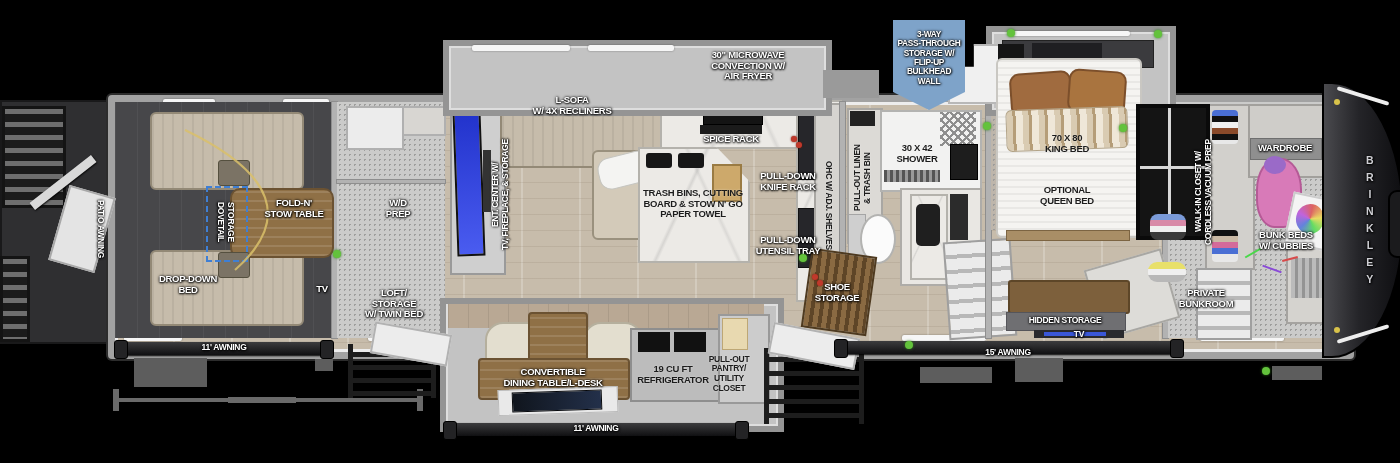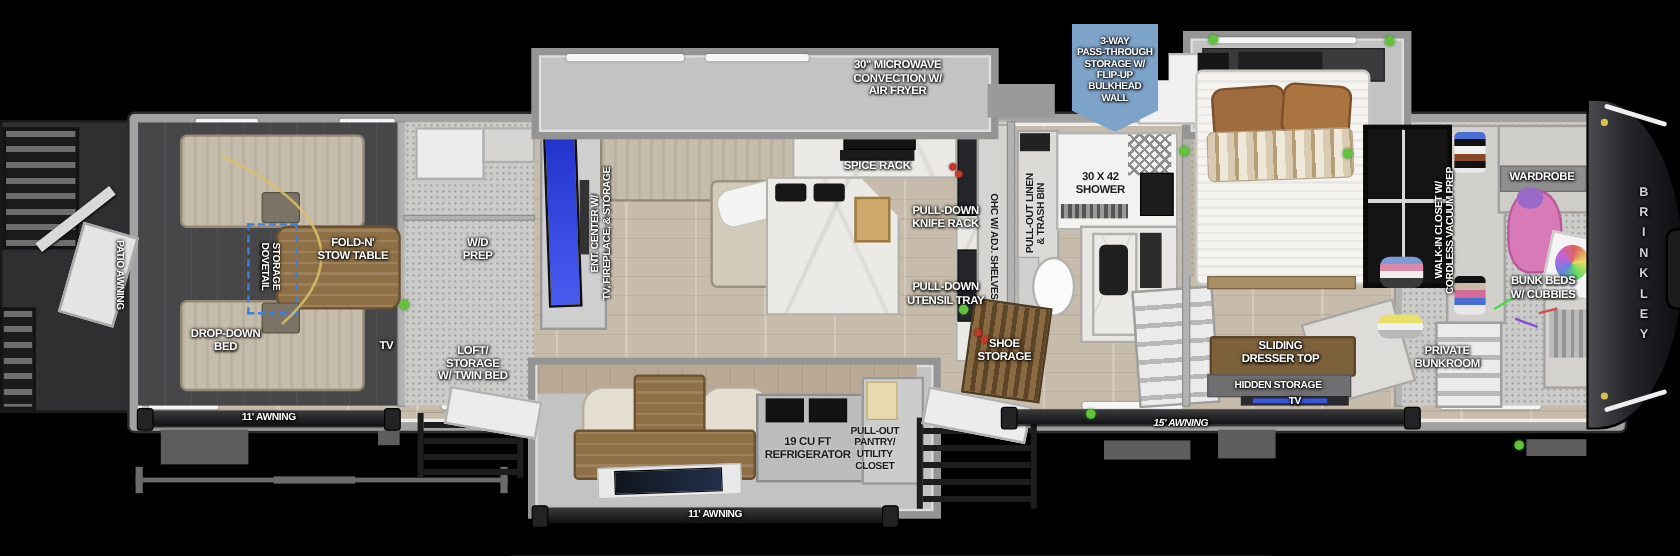--- a/index.html
+++ b/index.html
@@ -124,53 +124,60 @@
   <div class="abs" style="left:450px;top:103px;width:52px;height:168px;background:#cfcfcf;border:2px solid #9a9a9a;"></div>
   <div class="abs" style="left:455px;top:112px;width:24px;height:140px;background:linear-gradient(180deg,#2233cc,#4a5cf0);
               border:2px solid #111;transform:rotate(-2deg);"></div>
   <div class="abs" style="left:483px;top:150px;width:8px;height:62px;background:#333;"></div>
   <div class="lbl v-bu sm" style="left:486px;top:116px;width:30px;height:158px;">ENT. CENTER w/
 TV, FIREPLACE, &amp; STORAGE</div>
 
   <div class="abs tan" style="left:500px;top:86px;width:158px;height:78px;"></div>
   <div class="abs" style="left:592px;top:150px;width:66px;height:86px;background:#d3cab9;border:2px solid #9a917e;border-radius:6px;"></div>
   <div class="abs" style="left:598px;top:154px;width:52px;height:30px;background:#f4f4f2;border:1px solid #c5c5c0;border-radius:12px;transform:rotate(-14deg);"></div>
+  <div class="lbl" style="left:508px;top:92px;width:128px;height:28px;">L-SOFA
+w/ 4x RECLINERS</div>
 
   <div class="abs marble" style="left:660px;top:85px;width:158px;height:60px;"></div>
   <div class="abs" style="left:703px;top:87px;width:58px;height:36px;background:#141414;border:1px solid #000;"></div>
   <div class="abs" style="left:710px;top:94px;width:16px;height:16px;border:2px solid #8a8a8a;border-radius:50%;background:#222;"></div>
   <div class="abs" style="left:734px;top:94px;width:16px;height:16px;border:2px solid #8a8a8a;border-radius:50%;background:#222;"></div>
   <div class="abs" style="left:700px;top:125px;width:62px;height:9px;background:#1b1b1b;"></div>
   <div class="lbl" style="left:693px;top:46px;width:110px;height:40px;z-index:37;">30" MICROWAVE
 CONVECTION w/
 AIR FRYER</div>
   <div class="lbl" style="left:688px;top:132px;width:86px;height:14px;">SPICE RACK</div>
 
   <div class="abs marble" style="left:638px;top:147px;width:108px;height:112px;clip-path:polygon(0 0,70% 0,100% 30%,100% 100%,0 100%);"></div>
   <div class="abs" style="left:646px;top:153px;width:26px;height:15px;background:#171717;border-radius:3px;"></div>
   <div class="abs" style="left:678px;top:153px;width:26px;height:15px;background:#171717;border-radius:3px;"></div>
   <div class="abs" style="left:712px;top:164px;width:26px;height:34px;background:#cda96b;border:2px solid #9a7b43;"></div>
+  <div class="lbl lbl-d" style="left:642px;top:176px;width:102px;height:56px;">TRASH BINS, CUTTING
+BOARD &amp; STOW N' GO
+PAPER TOWEL</div>
 
   <div class="abs marble" style="left:796px;top:100px;width:42px;height:198px;"></div>
   <div class="abs" style="left:798px;top:108px;width:15px;height:70px;background:#26262a;border:1px solid #111;"></div>
   <div class="abs" style="left:798px;top:208px;width:15px;height:58px;background:#26262a;border:1px solid #111;"></div>
   <div class="abs" style="left:814px;top:103px;width:26px;height:192px;background:#d6d4d0;border:2px solid #a9a7a3;"></div>
   <div class="lbl lbl-d v-td sm" style="left:817px;top:140px;width:22px;height:130px;">OHC w/ ADJ. SHELVES</div>
   <div class="lbl" style="left:742px;top:168px;width:92px;height:28px;">PULL-DOWN
 KNIFE RACK</div>
   <div class="lbl" style="left:738px;top:232px;width:100px;height:28px;">PULL-DOWN
 UTENSIL TRAY</div>
 
   <div class="abs slide" style="left:440px;top:298px;width:332px;height:122px;z-index:1;"></div>
   <div class="abs" style="left:448px;top:304px;width:316px;height:24px;background:#b9a894;
               background-image:repeating-linear-gradient(90deg,rgba(0,0,0,.08) 0 1px,transparent 1px 20px);z-index:2;"></div>
   <div class="abs" style="left:485px;top:322px;width:56px;height:40px;background:#e3decf;border:2px solid #b5af9d;border-radius:18px 18px 6px 6px;z-index:3;"></div>
   <div class="abs" style="left:583px;top:322px;width:56px;height:40px;background:#e3decf;border:2px solid #b5af9d;border-radius:18px 18px 6px 6px;z-index:3;"></div>
   <div class="abs woodfurn" style="left:528px;top:312px;width:56px;height:50px;z-index:4;"></div>
   <div class="abs woodfurn" style="left:478px;top:358px;width:148px;height:38px;z-index:4;"></div>
+  <div class="lbl" style="left:486px;top:364px;width:134px;height:28px;z-index:6;">CONVERTIBLE
+DINING TABLE/L-DESK</div>
   <div class="abs" style="left:498px;top:388px;width:118px;height:24px;background:#e9e9e9;border:1px solid #bbb;transform:rotate(-2deg);z-index:5;"></div>
   <div class="abs" style="left:512px;top:391px;width:88px;height:18px;background:linear-gradient(90deg,#10151d,#23304a);border:1px solid #05070b;transform:rotate(-2deg);z-index:6;"></div>
   <div class="abs" style="left:630px;top:328px;width:86px;height:70px;background:#bcbcbc;border:2px solid #8e8e8e;z-index:3;"></div>
   <div class="abs" style="left:638px;top:332px;width:32px;height:20px;background:#111;z-index:4;"></div>
   <div class="abs" style="left:674px;top:332px;width:32px;height:20px;background:#111;z-index:4;"></div>
   <div class="lbl lbl-d" style="left:630px;top:360px;width:86px;height:30px;z-index:5;">19 CU FT
 REFRIGERATOR</div>
   <div class="abs" style="left:718px;top:314px;width:48px;height:86px;background:#cccccc;border:2px solid #999;z-index:3;"></div>
   <div class="abs" style="left:722px;top:318px;width:24px;height:30px;background:#e8d9b0;border:1px solid #bda775;z-index:4;"></div>
   <div class="lbl lbl-d sm" style="left:701px;top:350px;width:56px;height:48px;z-index:5;">PULL-OUT
@@ -207,24 +214,26 @@
   <div class="abs steps-light" style="left:946px;top:240px;width:64px;height:94px;transform:rotate(-4deg);"></div>
 
   <div class="abs wall" style="left:986px;top:102px;width:5px;height:236px;"></div>
   <div class="abs carpet" style="left:991px;top:102px;width:172px;height:128px;background-color:#beb6ab;"></div>
   <div class="abs" style="left:996px;top:58px;width:142px;height:176px;background:#f5f4f1;border:2px solid #c9c7c2;border-radius:6px;
               background-image:repeating-linear-gradient(180deg,rgba(0,0,0,.05) 0 2px,transparent 2px 7px);z-index:4;"></div>
   <div class="abs" style="left:1010px;top:72px;width:58px;height:40px;background:#a06b3f;border:2px solid #7c4f2b;border-radius:10px;transform:rotate(-4deg);z-index:5;"></div>
   <div class="abs" style="left:1068px;top:70px;width:54px;height:40px;background:#a9743f;border:2px solid #7c4f2b;border-radius:10px;transform:rotate(4deg);z-index:5;"></div>
   <div class="abs" style="left:1006px;top:108px;width:120px;height:40px;border-radius:6px;transform:rotate(-2deg);z-index:5;
               background:repeating-linear-gradient(90deg,#d9cbb2 0 6px,#b59d78 6px 9px,#efe7d8 9px 16px);border:1px solid #b3a488;"></div>
+  <div class="lbl lbl-d" style="left:1020px;top:128px;width:94px;height:32px;z-index:6;">70 x 80
+KING BED</div>
+  <div class="lbl lbl-d" style="left:1020px;top:180px;width:94px;height:32px;z-index:6;">OPTIONAL
+QUEEN BED</div>
   <div class="abs" style="left:1006px;top:230px;width:122px;height:9px;background:#a98e66;border:1px solid #7c6442;z-index:6;"></div>
   <div class="abs" style="left:1008px;top:280px;width:118px;height:30px;background:#7d603c;border:2px solid #5d4628;border-radius:3px;z-index:6;"></div>
-  <div class="lbl" style="left:1008px;top:281px;width:118px;height:28px;z-index:7;">SLIDING
-DRESSER TOP</div>
   <div class="abs" style="left:1006px;top:312px;width:118px;height:17px;background:#6f6f72;border:1px solid #55555a;z-index:6;"></div>
   <div class="lbl sm" style="left:1006px;top:312px;width:118px;height:17px;z-index:7;">HIDDEN STORAGE</div>
   <div class="abs" style="left:1034px;top:330px;width:90px;height:8px;background:#2a2a2e;z-index:6;"></div>
   <div class="abs" style="left:1044px;top:332px;width:62px;height:4px;background:#3a57d8;z-index:7;"></div>
   <div class="lbl sm" style="left:1062px;top:328px;width:34px;height:13px;z-index:8;">TV</div>
   <div class="abs" style="left:1092px;top:258px;width:76px;height:68px;background:#dddcd8;border:2px solid #a8a7a3;transform:rotate(-16deg);z-index:5;"></div>
   <div class="abs" style="left:1136px;top:104px;width:66px;height:128px;background:#141414;border:4px solid #0a0a0a;z-index:6;
               background-image:linear-gradient(90deg,transparent 0 28px,#d8d8d8 28px 31px,transparent 31px),
                                linear-gradient(180deg,transparent 0 58px,#d8d8d8 58px 61px,transparent 61px);"></div>
 
@@ -283,21 +292,21 @@
   <div class="awning" style="left:447px;top:423px;width:298px;">
     <div class="knob" style="left:-4px;"></div>
       <div class="knob" style="right:-4px;"></div>
   </div>
   <div class="lbl sm" style="left:540px;top:422px;width:112px;height:14px;">11' AWNING</div>
 
   <div class="awning" style="left:838px;top:341px;width:342px;">
     <div class="knob" style="left:-4px;"></div>
       <div class="knob" style="right:-4px;"></div>
   </div>
-  <div class="lbl sm" style="left:928px;top:340px;width:112px;height:26px;font-style:italic;">15' AWNING</div>
+  <div class="lbl sm" style="left:952px;top:340px;width:112px;height:26px;">15' AWNING</div>
 
   <div class="legendline" style="left:113px;top:398px;width:310px;height:4px;"></div>
   <div class="legendline" style="left:113px;top:389px;width:6px;height:22px;"></div>
   <div class="legendline" style="left:417px;top:389px;width:6px;height:22px;"></div>
   <div class="legendline" style="left:228px;top:397px;width:68px;height:6px;"></div>
 
   <div class="gray-chip" style="left:134px;top:358px;width:73px;height:29px;"></div>
   <div class="gray-chip" style="left:315px;top:359px;width:18px;height:12px;"></div>
   <div class="gray-chip" style="left:920px;top:367px;width:72px;height:16px;"></div>
   <div class="gray-chip" style="left:1015px;top:358px;width:48px;height:24px;"></div>

